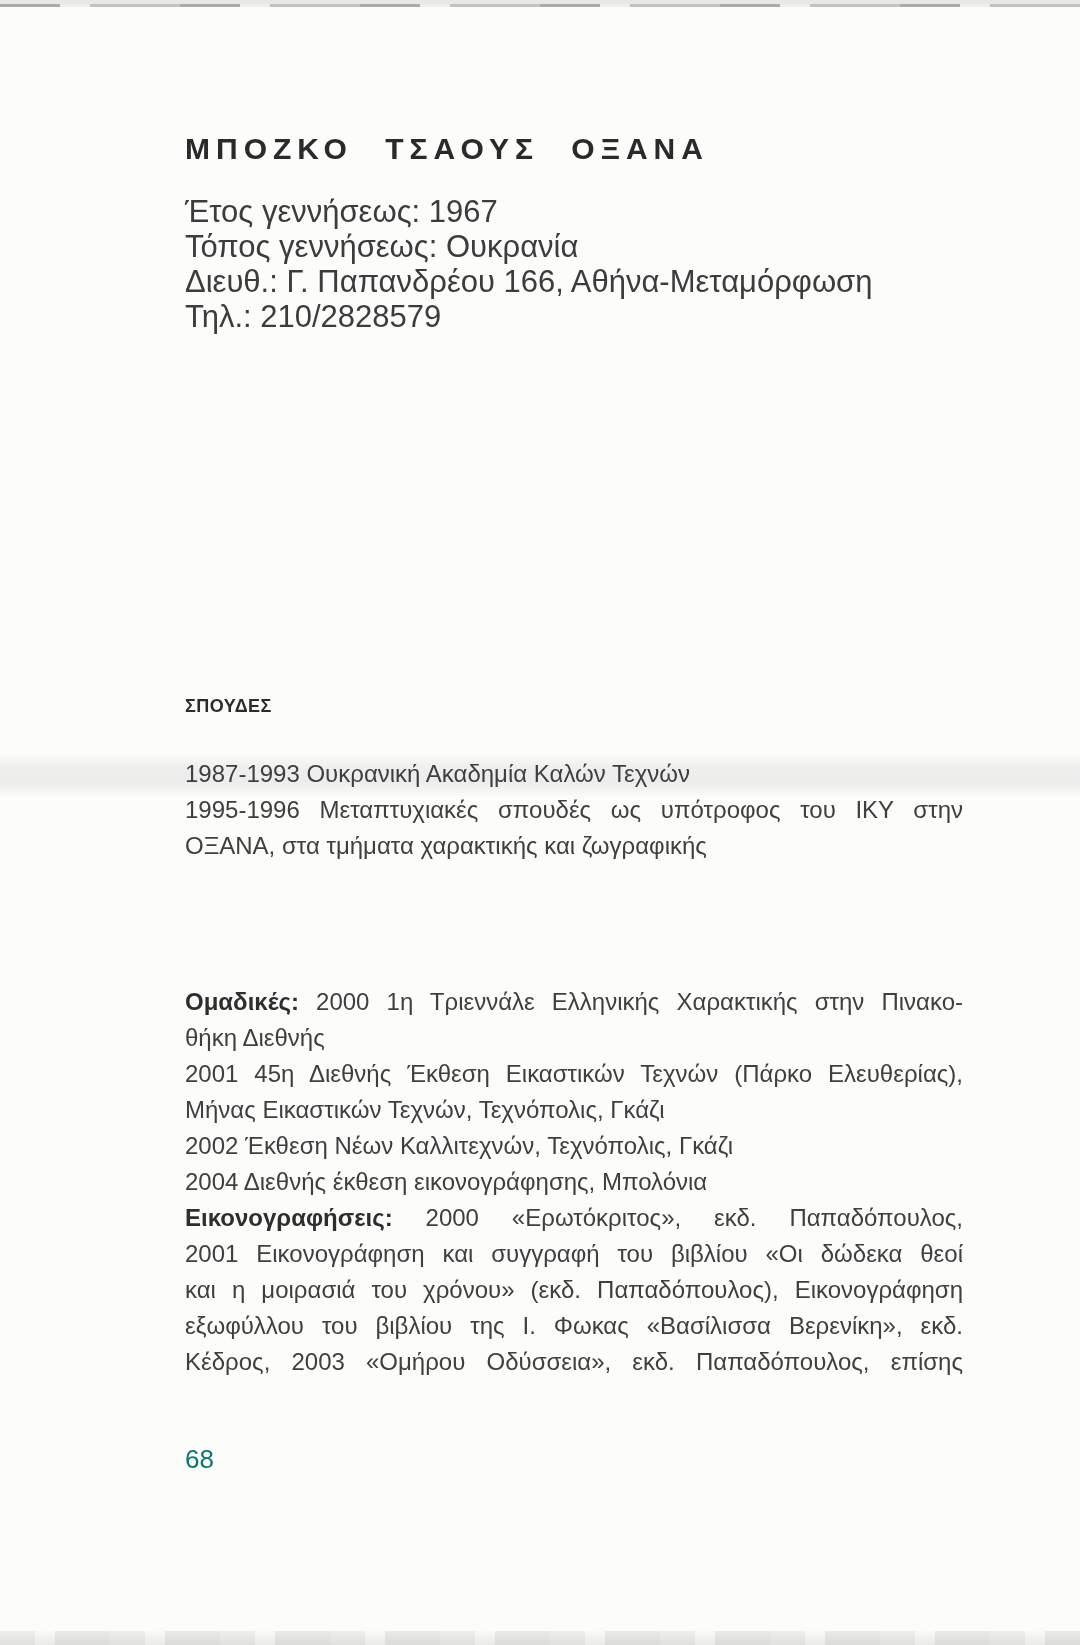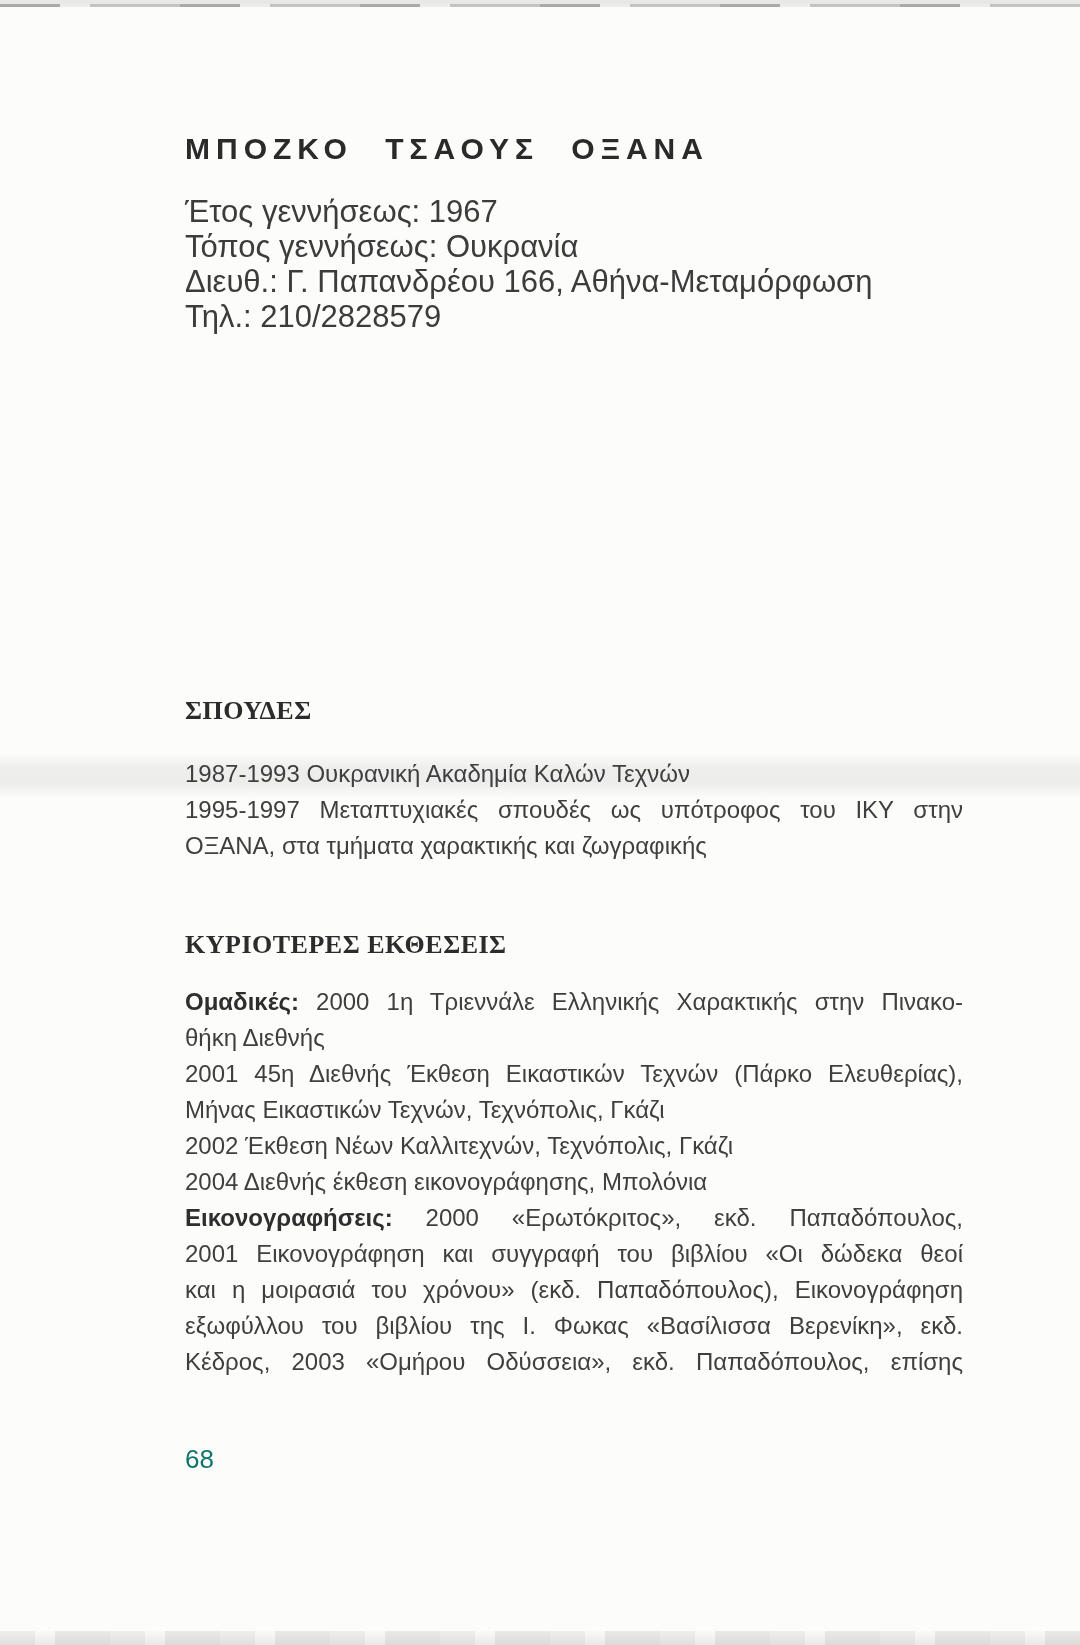--- a/index.html
+++ b/index.html
@@ -65,25 +65,24 @@
     color: #2a2a2a;
     white-space: nowrap;
   }
   .info-block {
     top: 190px;
     font-size: 31px;
     line-height: 35px;
     color: #3c3c3c;
   }
   .section-heading {
-    font-size: 26px;
+    font-size: 18px;
     font-weight: bold;
     letter-spacing: 0.5px;
     color: #2c2c2c;
-    font-family: Liberation Serif, serif;
   }
   .h-studies   { top: 692px; }
   .h-exhib     { top: 926px; }
   .para {
     font-size: 24px;
     line-height: 36px;
     color: #3f3f3f;
   }
   .p-studies   { top: 752px; }
   .p-group     { top: 980px; }
@@ -115,25 +114,24 @@
     <span class="line">Έτος γεννήσεως: 1967</span>
     <span class="line">Τόπος γεννήσεως: Ουκρανία</span>
     <span class="line">Διευθ.: Γ. Παπανδρέου 166, Αθήνα-Μεταμόρφωση</span>
     <span class="line">Τηλ.: 210/2828579</span>
   </div>
 
   <div class="abs section-heading h-studies">ΣΠΟΥΔΕΣ</div>
 
   <div class="abs para p-studies">
     <span class="line">1987-1993 Ουκρανική Ακαδημία Καλών Τεχνών</span>
-    <span class="line just">1995-1997 Μεταπτυχιακές σπουδές ως υπότροφος του ΙΚΥ στην</span>
+    <span class="line just">1995-1996 Μεταπτυχιακές σπουδές ως υπότροφος του ΙΚΥ στην</span>
     <span class="line">ΟΞΑΝΑ, στα τμήματα χαρακτικής και ζωγραφικής</span>
   </div>
 
-  <div class="abs section-heading h-exhib">ΚΥΡΙΟΤΕΡΕΣ ΕΚΘΕΣΕΙΣ</div>
 
   <div class="abs para p-group">
     <span class="line just"><span class="lead">Ομαδικές:</span><span> 2000 1η Τριεννάλε Ελληνικής Χαρακτικής στην Πινακο-</span></span>
     <span class="line">θήκη Διεθνής</span>
     <span class="line just">2001 45η Διεθνής Έκθεση Εικαστικών Τεχνών (Πάρκο Ελευθερίας),</span>
     <span class="line">Μήνας Εικαστικών Τεχνών, Τεχνόπολις, Γκάζι</span>
     <span class="line">2002 Έκθεση Νέων Καλλιτεχνών, Τεχνόπολις, Γκάζι</span>
     <span class="line">2004 Διεθνής έκθεση εικονογράφησης, Μπολόνια</span>
   </div>
 

